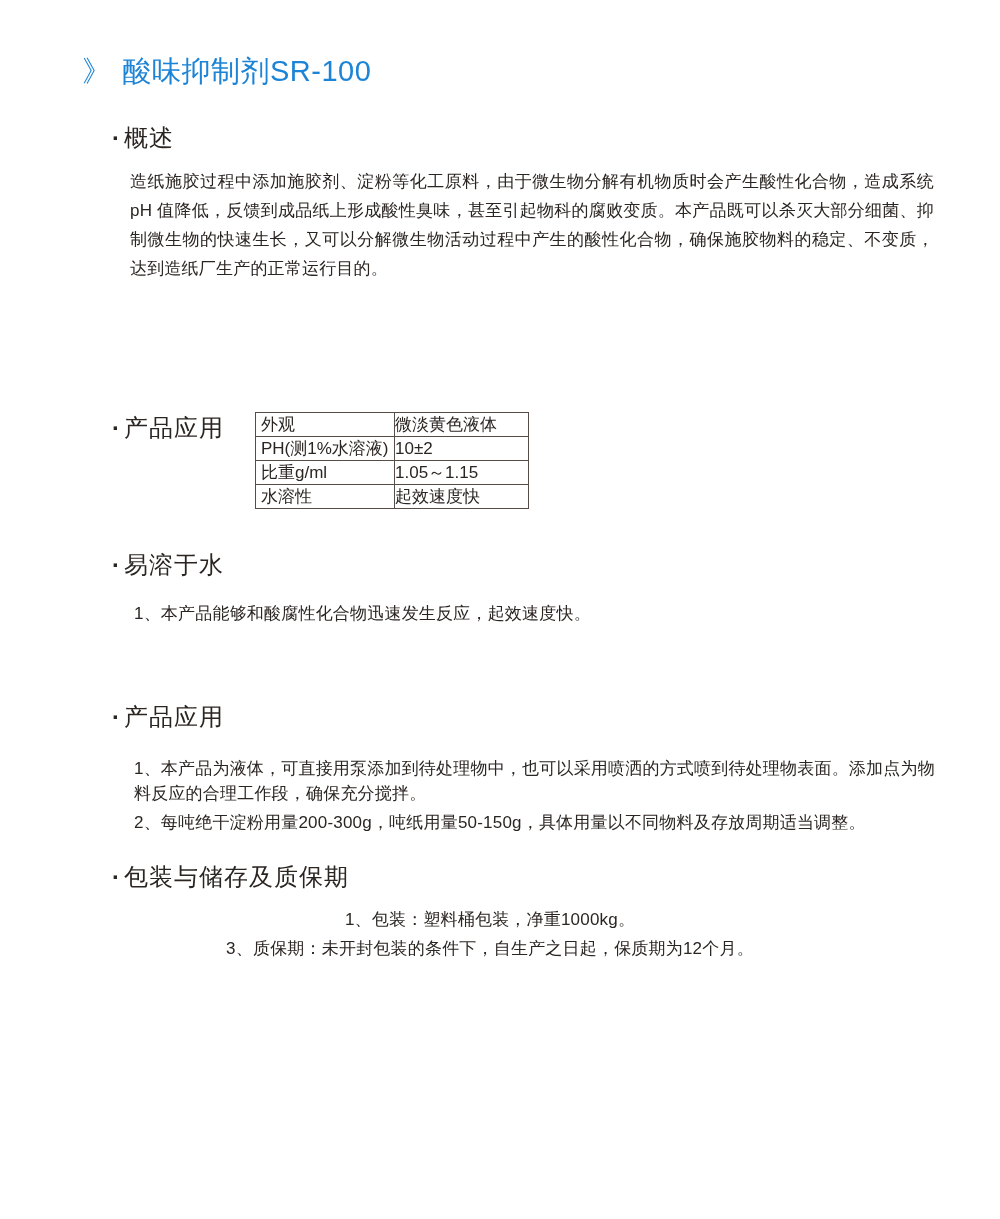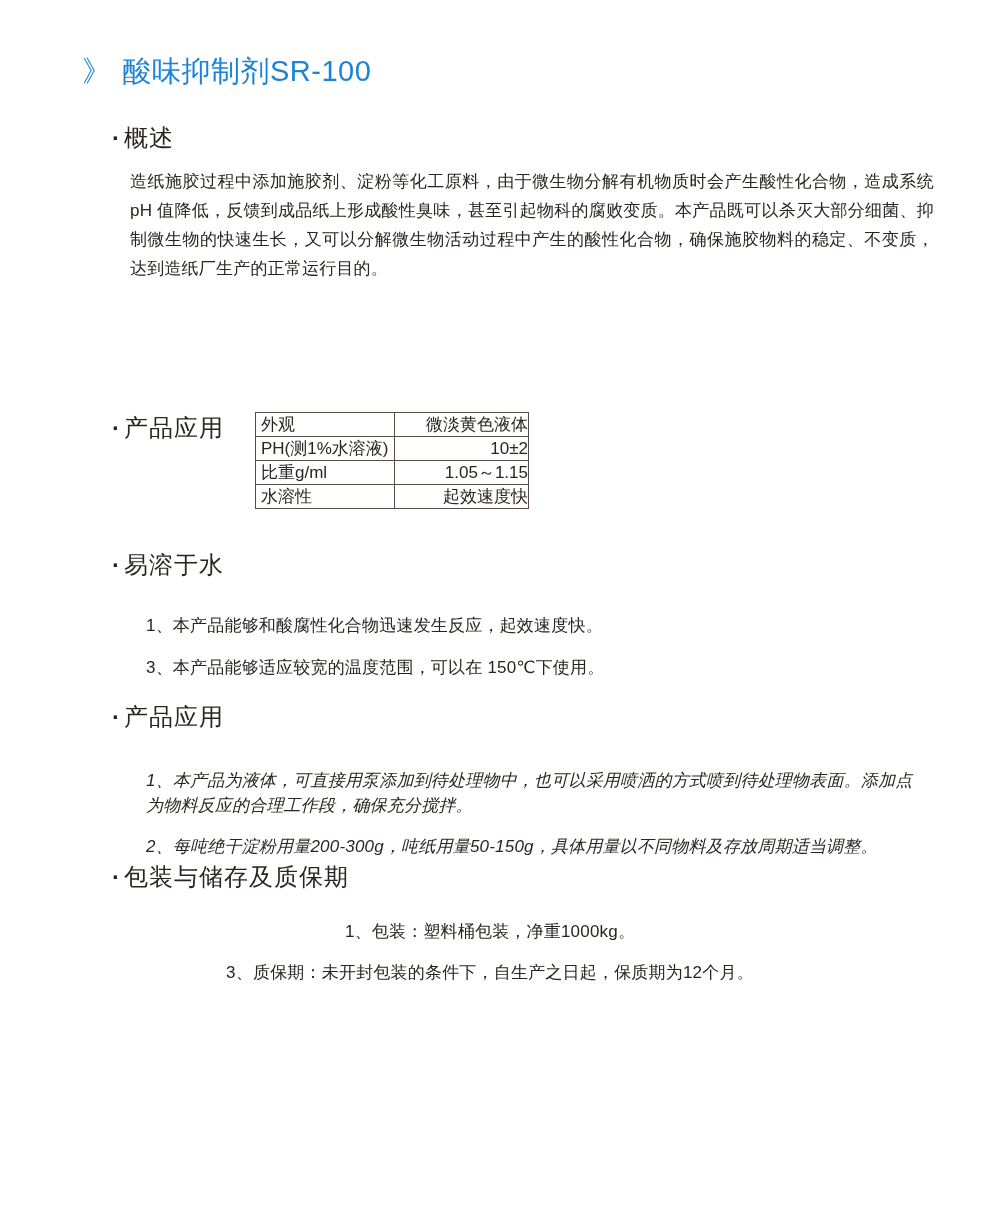--- a/index.html
+++ b/index.html
@@ -74,28 +74,28 @@
     border-collapse: collapse;
     font-size: 17px;
     color: var(--text, #2b2522);
   }
   .params-table td {
     border: 1px solid var(--table-border, #564d48);
     height: 24px;
     padding: 0;
   }
   .params-table td.p-label { width: 139px; padding-left: 5px; text-align: left; }
-  .params-table td.p-value { width: 134px; text-align: right; }
+  .params-table td.p-value { width: 134px; text-align: left; }
 
   
   .item-list { position: absolute; left: 130px; margin: 0; }
   #list-features    { top: 597px; width: 566px; }
-  #list-application { top: 752px; width: 814px; font-style: italic; }
+  #list-application { top: 752px; width: 814px; }
   #list-packaging   { top: 903px; width: 720px; text-align: center; }
-  .item { margin: 16px; line-height: 26px; letter-spacing: 0.2px; }
+  .item { margin: 4px; line-height: 26px; letter-spacing: 0.2px; }
   #list-application .item, #list-packaging .item { line-height: 25px; }
 </style>
 </head>
 <body>
 
 <div class="page">
 
   <h1 class="doc-title">
     <span class="title-marker">》</span>
     <span class="title-text">酸味抑制剂SR-100</span>
@@ -131,21 +131,20 @@
       </tr>
     </tbody>
   </table>
 
   <h2 class="sec-heading" id="h-features">
     <span class="dot">·</span>
     <span>易溶于水</span>
   </h2>
   <div class="item-list" id="list-features">
     <p class="body-text item">1、本产品能够和酸腐性化合物迅速发生反应，起效速度快。</p>
-    <p class="body-text item">3、本产品能够适应较宽的温度范围，可以在 150℃下使用。</p>
   </div>
 
   <h2 class="sec-heading" id="h-application">
     <span class="dot">·</span>
     <span>产品应用</span>
   </h2>
   <div class="item-list" id="list-application">
     <p class="body-text item">1、本产品为液体，可直接用泵添加到待处理物中，也可以采用喷洒的方式喷到待处理物表面。添加点为物料反应的合理工作段，确保充分搅拌。</p>
     <p class="body-text item">2、每吨绝干淀粉用量200-300g，吨纸用量50-150g，具体用量以不同物料及存放周期适当调整。</p>
   </div>

